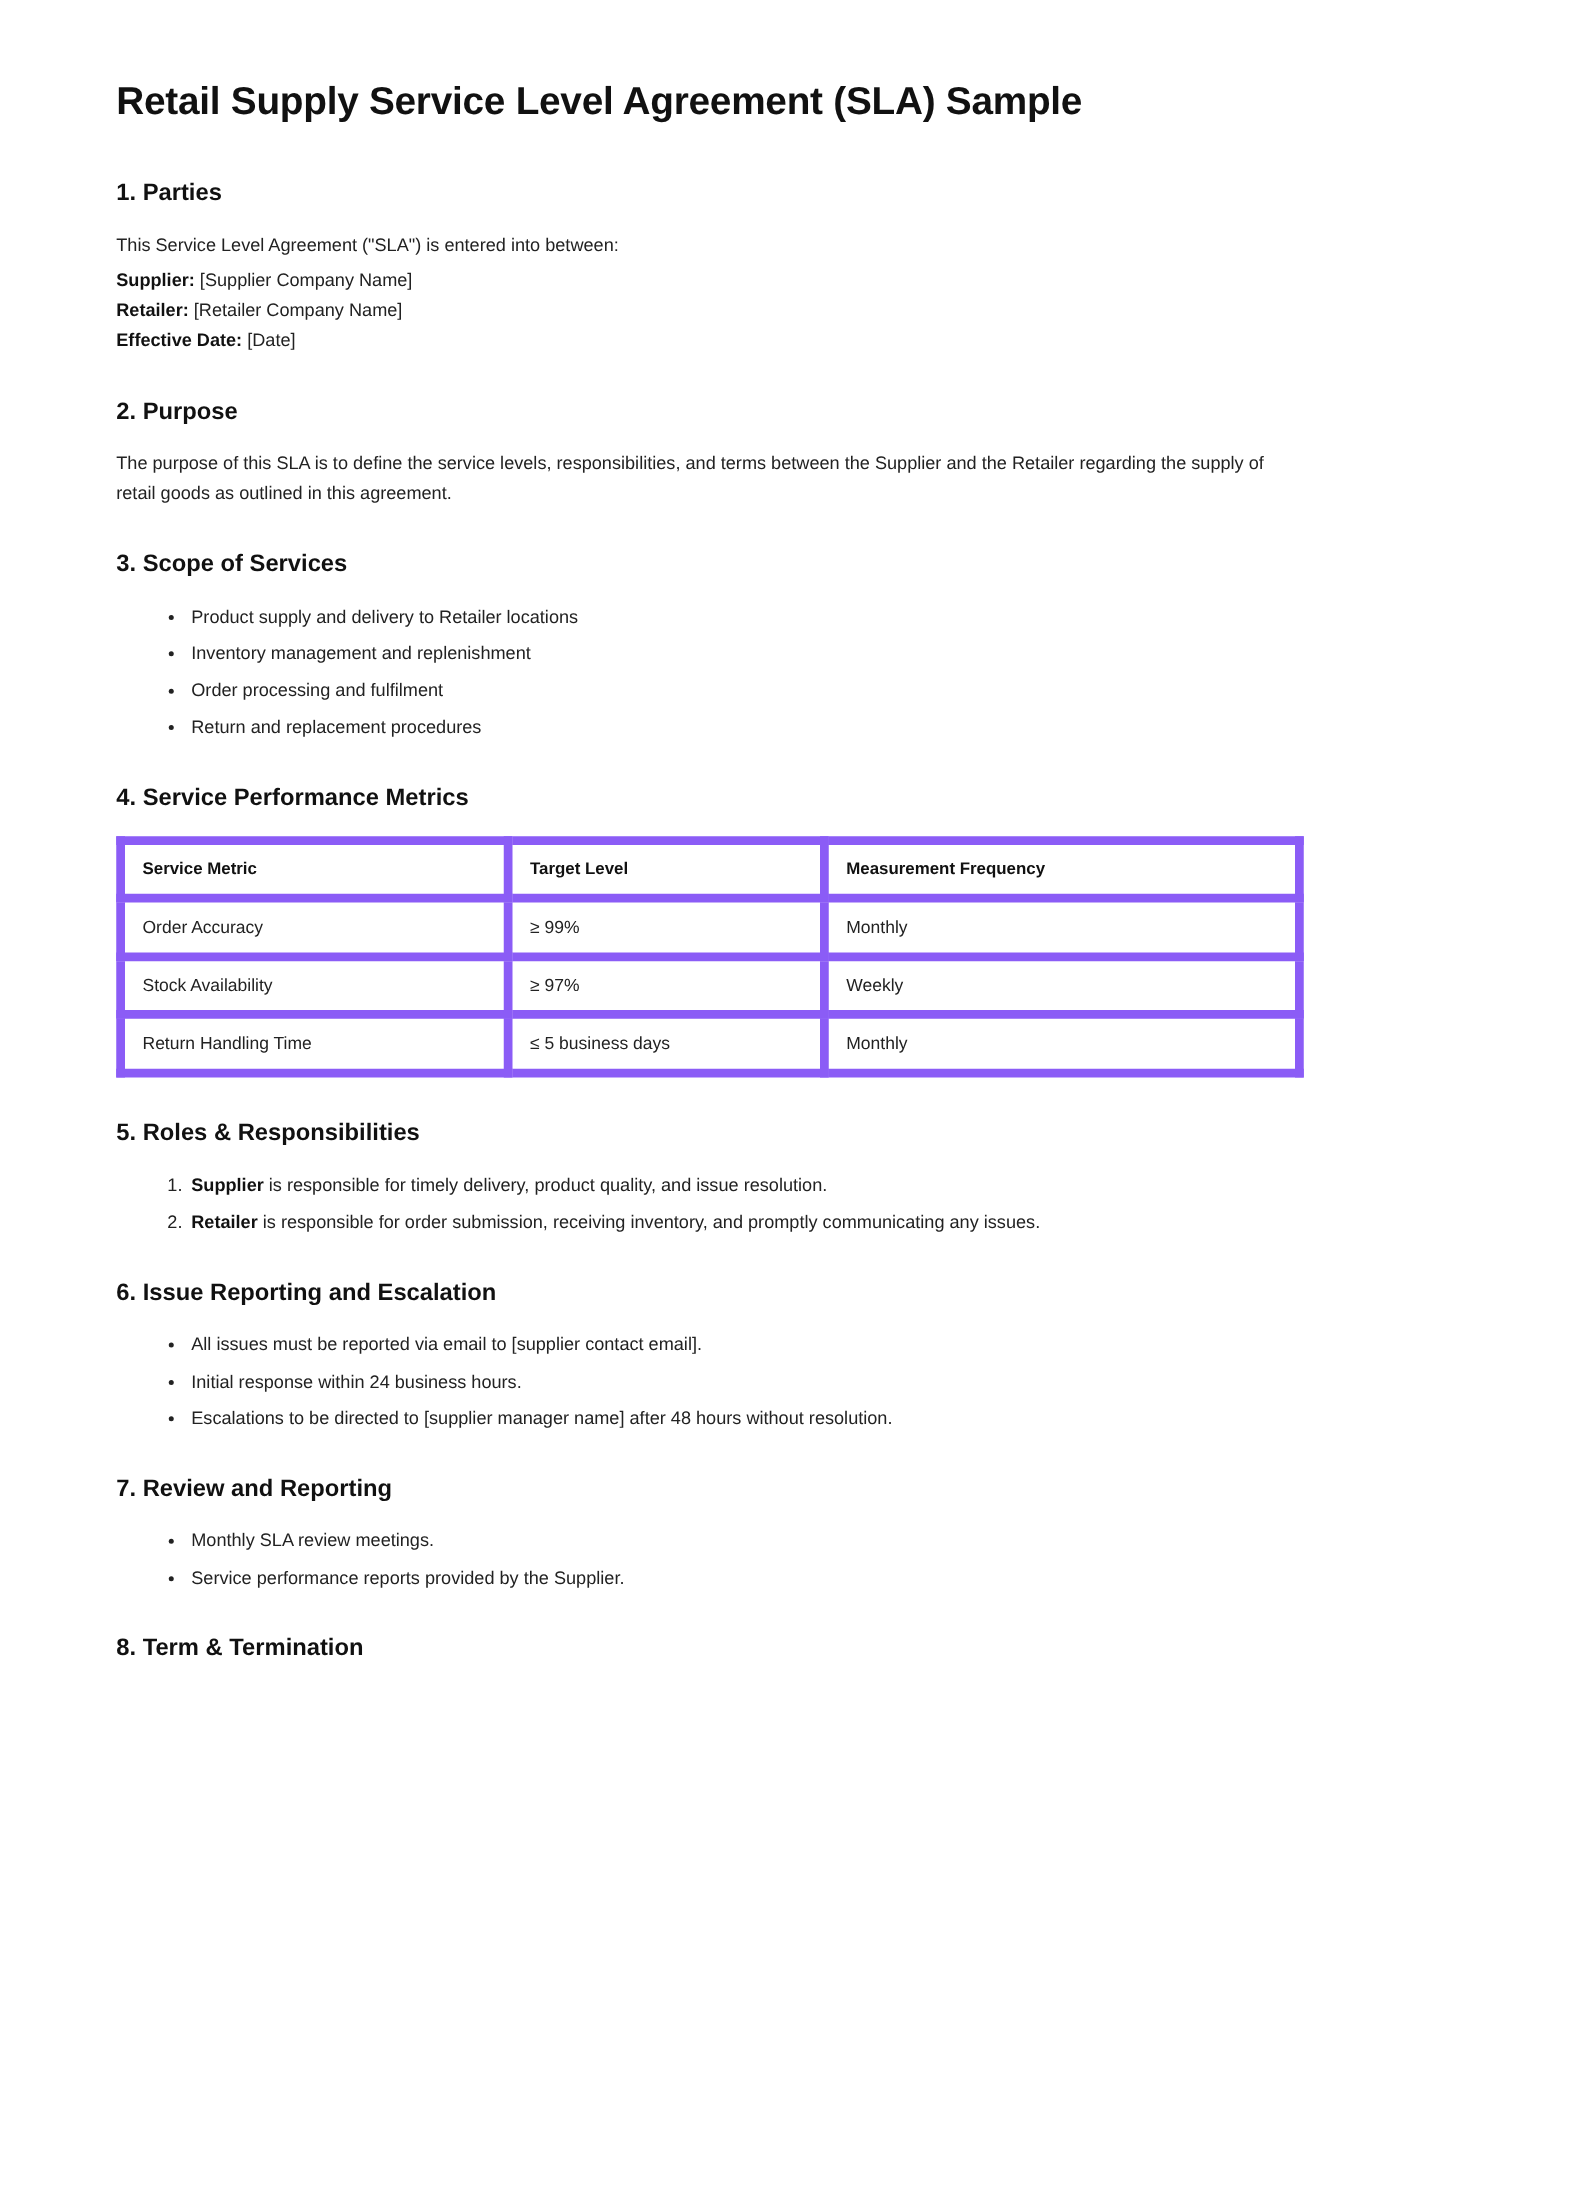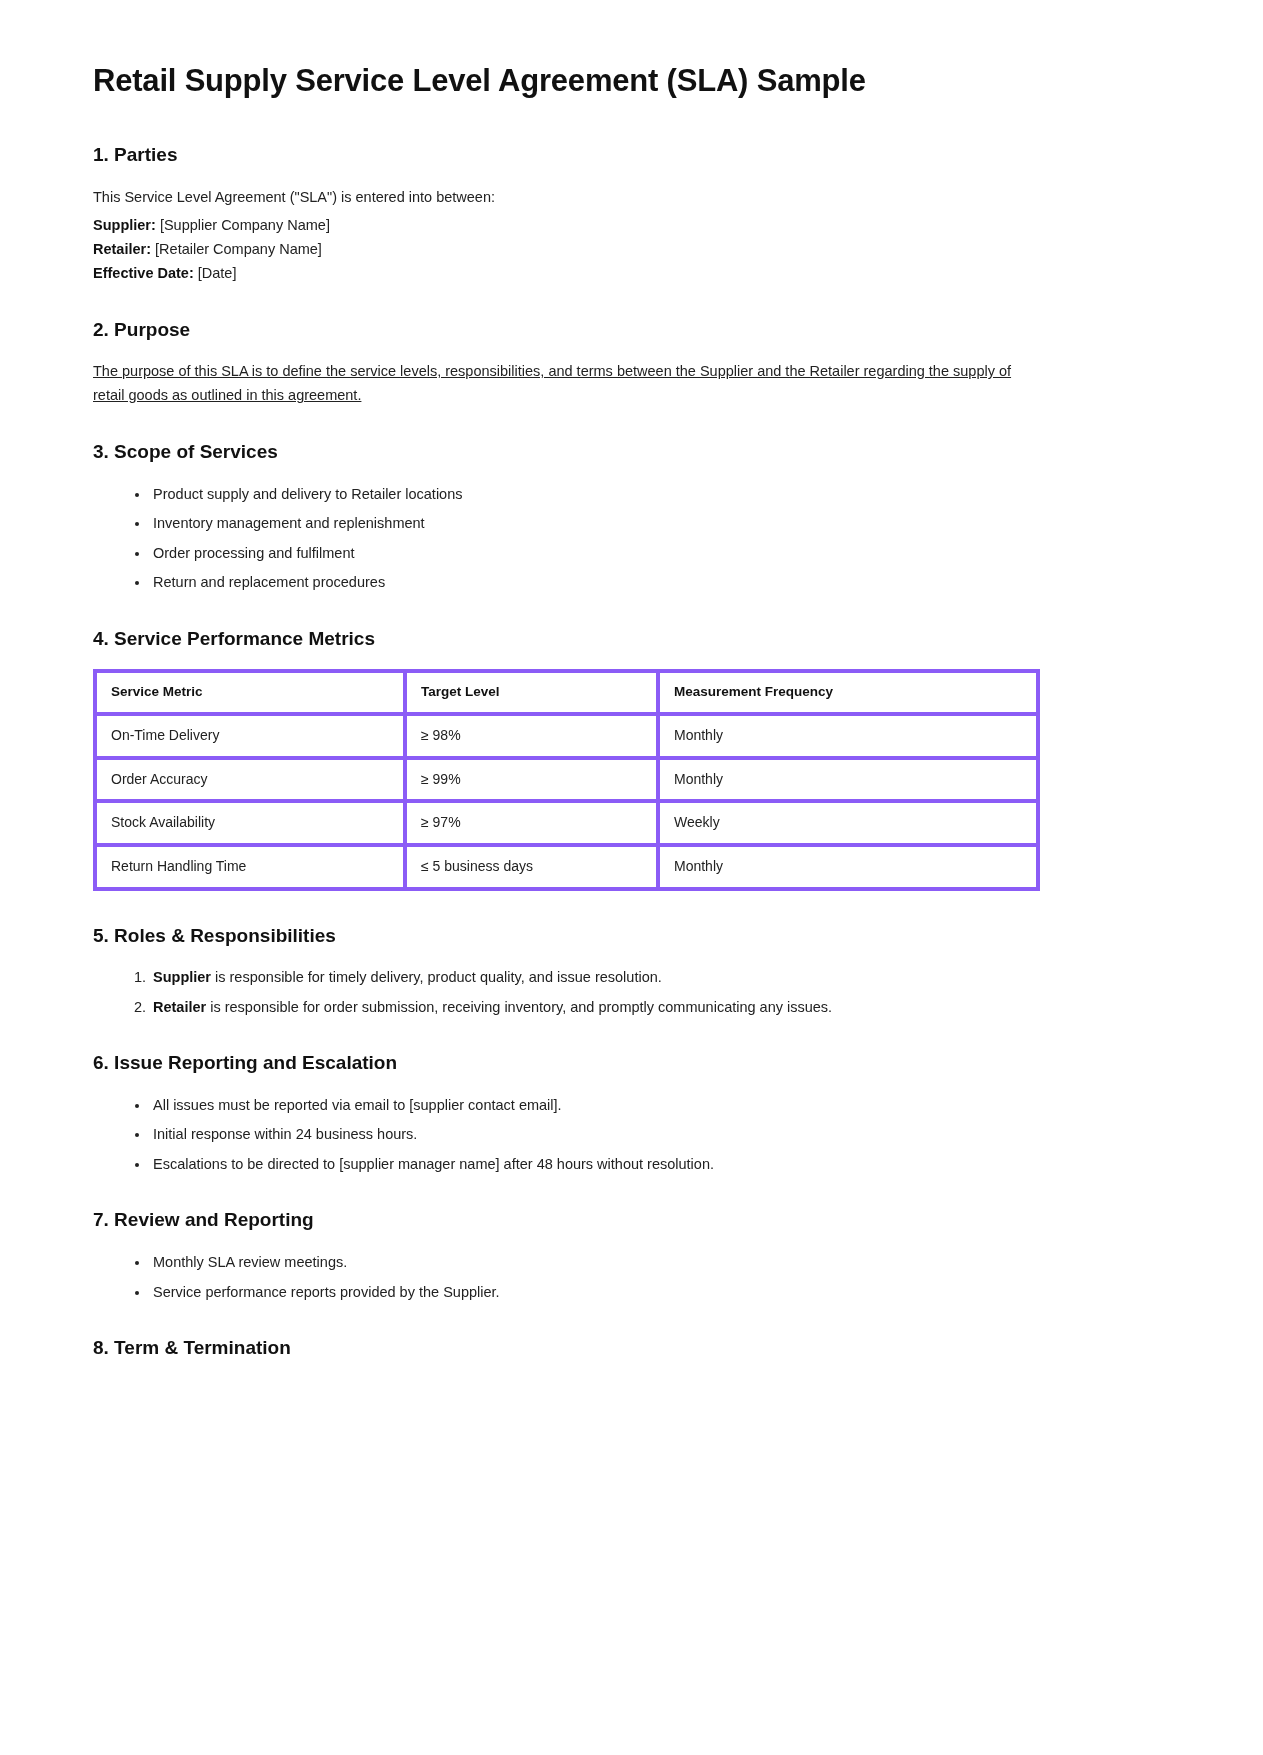--- a/index.html
+++ b/index.html
@@ -38,21 +38,20 @@
   }
   section.doc-section {
     margin-bottom: 33px;
   }
   p.body-text {
     font-size: 14.5px;
     line-height: 1.62;
     margin: 0;
     color: #222222;
     max-width: 945px;
-    text-decoration: underline;
   }
   .party-lines p {
     font-size: 14.5px;
     line-height: 1.58;
     margin: 0 0 1px 0;
     color: #222222;
   }
   .party-lines p.intro {
     margin-bottom: 5px;
   }
@@ -80,21 +79,21 @@
     color: #111111;
   }
   table.metrics-table {
     border-collapse: collapse;
     width: 943px;
     table-layout: fixed;
     margin-top: 2px;
   }
   table.metrics-table th,
   table.metrics-table td {
-    border: 4px solid #8b5cf6;
+    border: 7px solid #8b5cf6;
     text-align: left;
     padding: 10px 14px;
     font-size: 14px;
     line-height: 1.4;
     vertical-align: middle;
     height: 31px;
     box-sizing: border-box;
   }
   table.metrics-table th {
     font-weight: bold;
@@ -153,25 +152,20 @@
         </colgroup>
       <thead>
         <tr>
           <th>Service Metric</th>
           <th>Target Level</th>
           <th>Measurement Frequency</th>
         </tr>
       </thead>
       <tbody>
         <tr>
-          <td>On-Time Delivery</td>
-          <td>≥ 98%</td>
-          <td>Monthly</td>
-        </tr>
-        <tr>
           <td>Order Accuracy</td>
           <td>≥ 99%</td>
           <td>Monthly</td>
         </tr>
         <tr>
           <td>Stock Availability</td>
           <td>≥ 97%</td>
           <td>Weekly</td>
         </tr>
         <tr>

